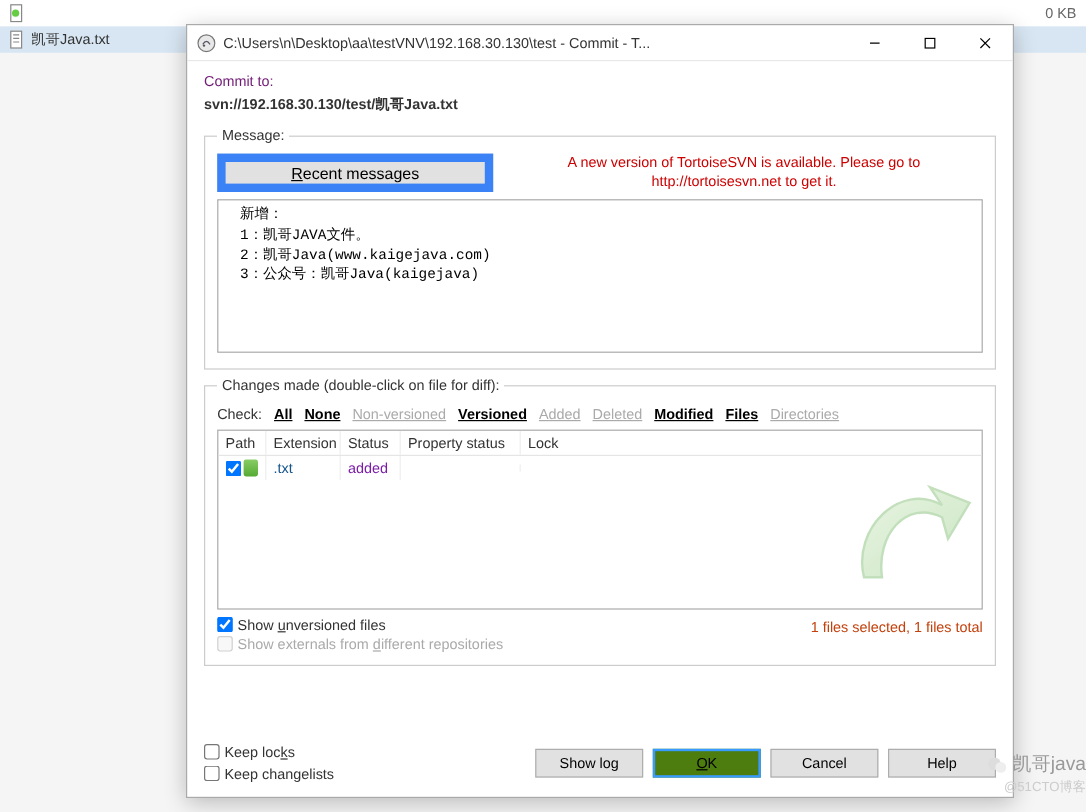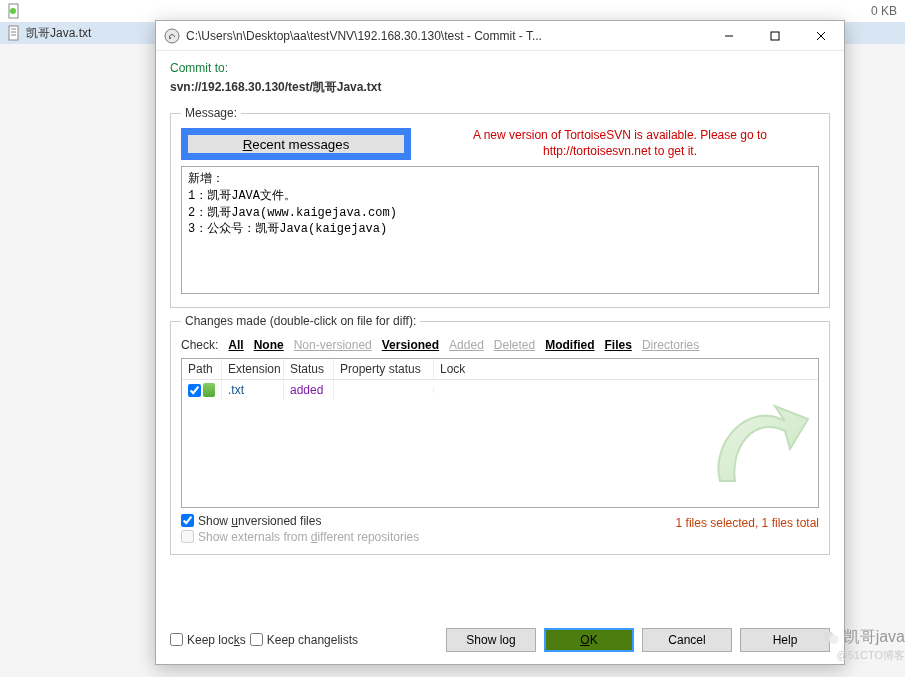--- a/index.html
+++ b/index.html
@@ -55,21 +55,21 @@
   .titlebar .title { flex: 1; font-size: 12px; color: #333; overflow: hidden; text-overflow: ellipsis; white-space: nowrap; }
   .titlebar .winbtn { width: 46px; height: 30px; display: flex; align-items: center; justify-content: center; }
 
   .body {
     flex: 1;
     padding: 10px 14px 12px 14px;
     display: flex;
     flex-direction: column;
     gap: 6px;
   }
-  .commit-to-lbl { color: #15803d; }
+  .commit-to-lbl { color: #701a75; }
   .commit-url { font-weight: bold; margin-top: -2px; margin-bottom: 4px; }
 
   fieldset {
     border: 1px solid #ccc;
     padding: 8px 10px 10px 10px;
     margin: 0;
   }
   legend { padding: 0 4px; color: #333; }
 
   .msg-top { display: flex; align-items: flex-start; gap: 10px; margin-bottom: 6px; }
@@ -85,21 +85,21 @@
     text-align: center;
     font-size: 12px;
     line-height: 1.3;
   }
   .msg-area {
     width: 100%;
     height: 128px;
     border: 1px solid #aaa;
     font-family: "Courier New", monospace;
     font-size: 12px;
-    padding: 4px 6px;
+    padding: 4px 18px;
     resize: none;
     line-height: 1.4;
   }
 
   .changes-box { position: relative; }
   .check-row { display: flex; gap: 10px; padding: 2px 0 6px 0; font-size: 12px; flex-wrap: wrap; }
   .check-row .lbl { color: #333; }
   .check-row a { font-weight: bold; color: #000; text-decoration: underline; }
   .check-row a:not(.enabled) { color: #aaa; }
   .check-row a.nbold { font-weight: normal; }
@@ -150,21 +150,21 @@
   .cb-row input { margin: 0; }
   .under-list .stats { font-size: 12px; color: #c2410c; padding-top: 2px; }
 
   .footer {
     display: flex;
     align-items: center;
     justify-content: space-between;
     margin-top: auto;
     padding-top: 10px;
   }
-  .footer .left { display: flex; flex-direction: row; gap: 4px; }
+  .footer .left { display: flex; flex-direction: column; gap: 4px; }
   .footer .buttons { display: flex; gap: 8px; padding-left: 32px; }
   .btn {
     min-width: 90px;
     height: 24px;
     border: 1px solid #adadad;
     background: #e1e1e1;
     font-size: 12px;
     padding: 0 10px;
   }
   .btn.default { border: 2px solid #399bff; background: #4d7c0f; }

